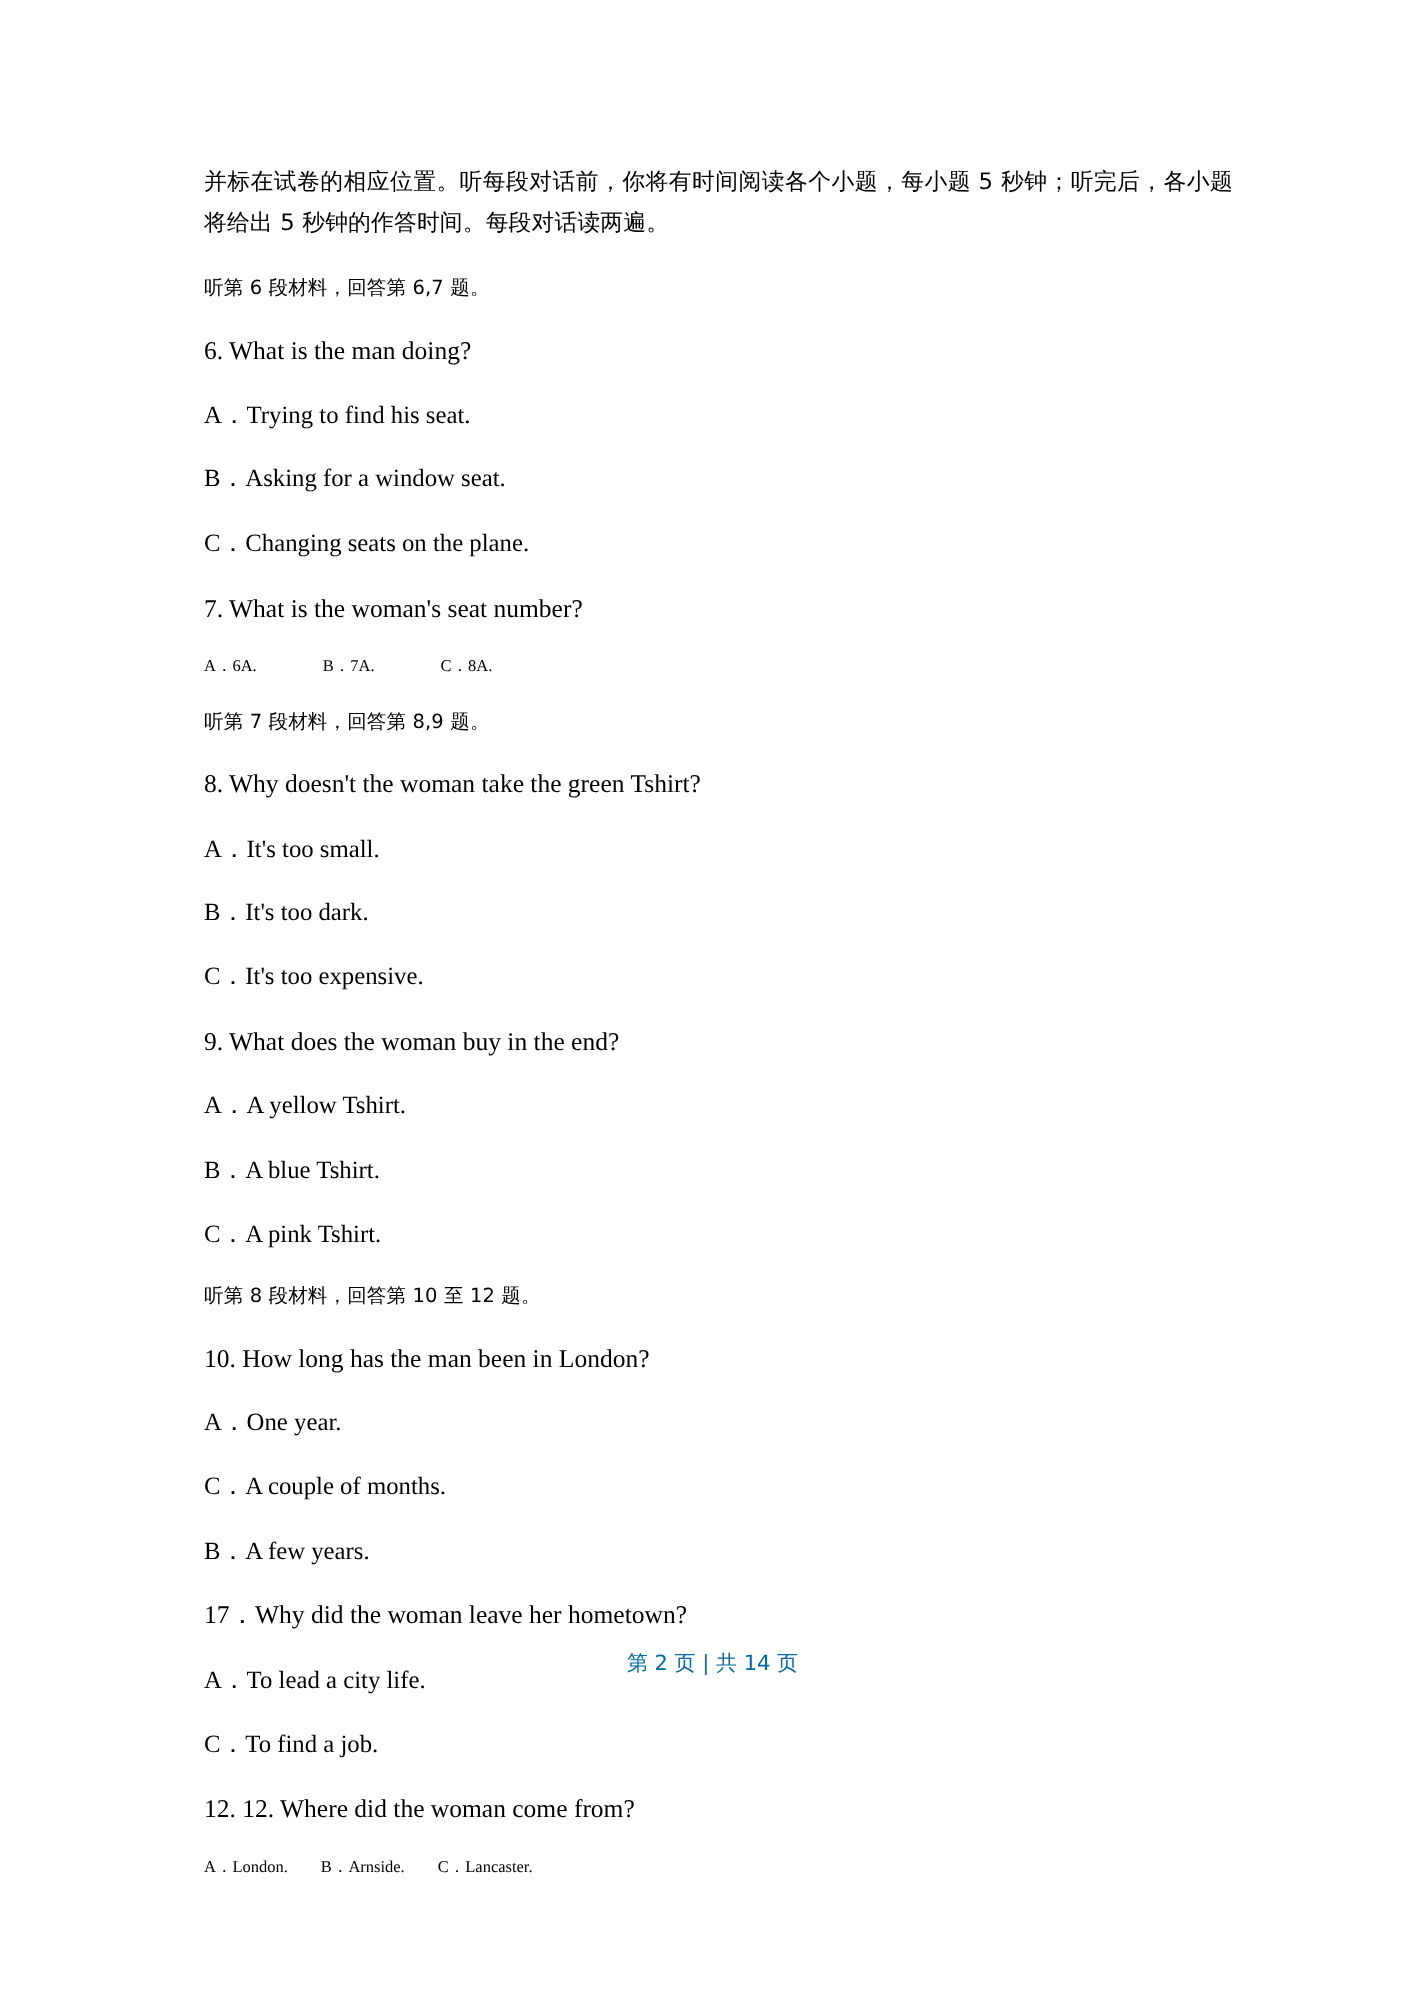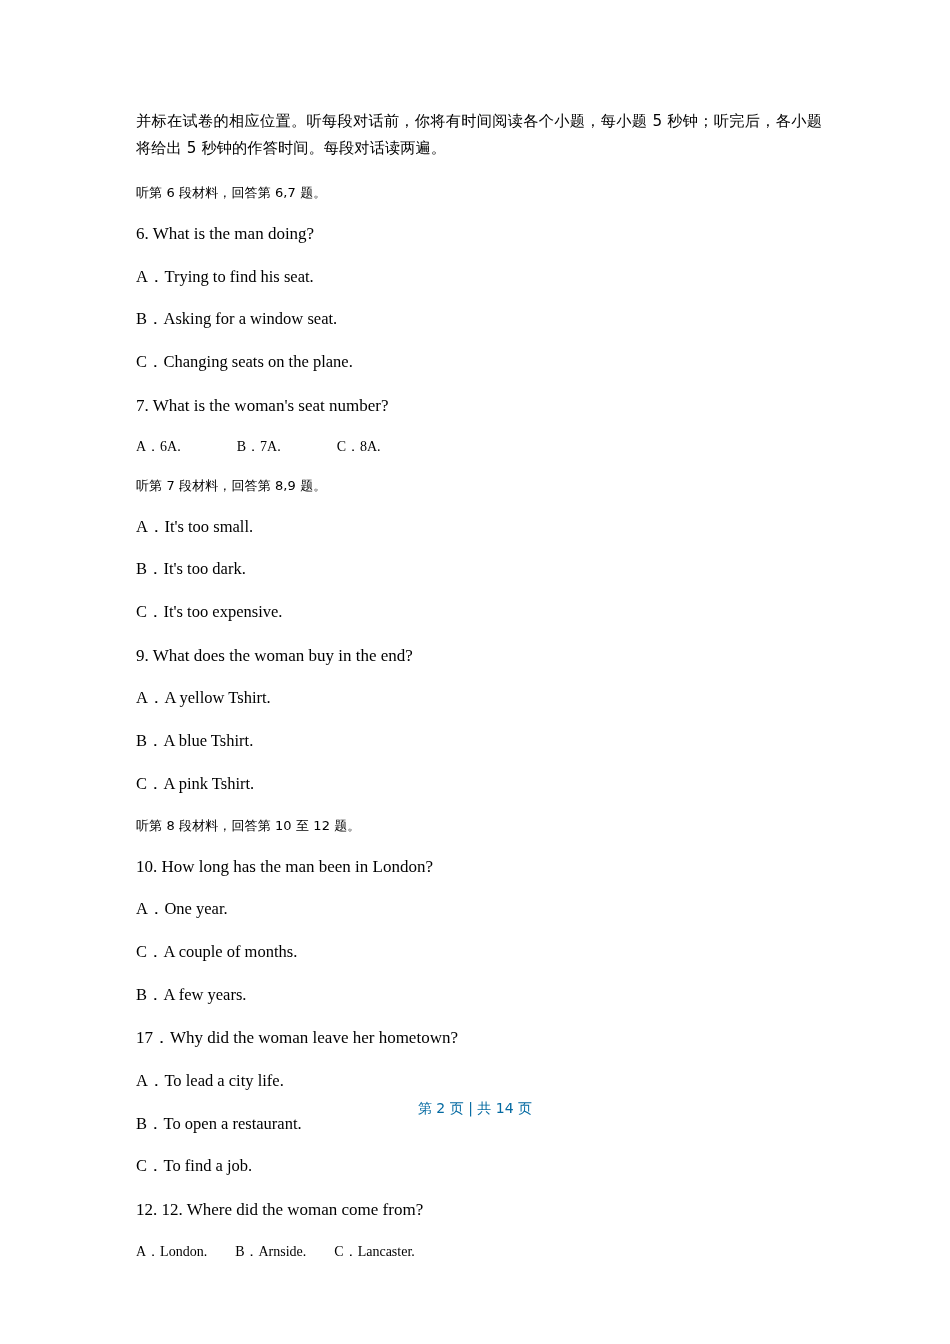--- a/index.html
+++ b/index.html
@@ -46,21 +46,21 @@
     font-size: 17px;
     line-height: 1.5;
     margin: 0 0 18px 0;
   }
   .opt {
     font-size: 16.5px;
     line-height: 1.5;
     margin: 0 0 18px 0;
   }
   .opt-inline {
-    font-size: 14px;
+    font-size: 11px;
     line-height: 1.5;
     margin: 0 0 18px 0;
     white-space: pre;
   }
   .footer {
     position: absolute;
     left: 0;
     right: 0;
     bottom: 66px;
     text-align: center;
@@ -81,38 +81,38 @@
   <p class="q">6. What is the man doing?</p>
   <p class="opt">A．Trying to find his seat.</p>
   <p class="opt">B．Asking for a window seat.</p>
   <p class="opt">C．Changing seats on the plane.</p>
 
   <p class="q">7. What is the woman's seat number?</p>
   <p class="opt-inline">A．6A.                B．7A.                C．8A.</p>
 
   <p class="para cn">听第 7 段材料，回答第 8,9 题。</p>
 
+  <p class="q">8. Why doesn't the woman take the green Tshirt?</p>
   <p class="opt">A．It's too small.</p>
   <p class="opt">B．It's too dark.</p>
   <p class="opt">C．It's too expensive.</p>
 
   <p class="q">9. What does the woman buy in the end?</p>
   <p class="opt">A．A yellow Tshirt.</p>
   <p class="opt">B．A blue Tshirt.</p>
   <p class="opt">C．A pink Tshirt.</p>
 
   <p class="para cn">听第 8 段材料，回答第 10 至 12 题。</p>
 
   <p class="q">10. How long has the man been in London?</p>
   <p class="opt">A．One year.</p>
   <p class="opt">C．A couple of months.</p>
   <p class="opt">B．A few years.</p>
 
   <p class="q">17．Why did the woman leave her hometown?</p>
   <p class="opt">A．To lead a city life.</p>
-  <p class="opt">B．To open a restaurant.</p>
   <p class="opt">C．To find a job.</p>
 
   <p class="q">12. 12. Where did the woman come from?</p>
   <p class="opt-inline">A．London.        B．Arnside.        C．Lancaster.</p>
 
   <div class="footer">第 2 页 | 共 14 页</div>
 </div>
 
 </body></html>

